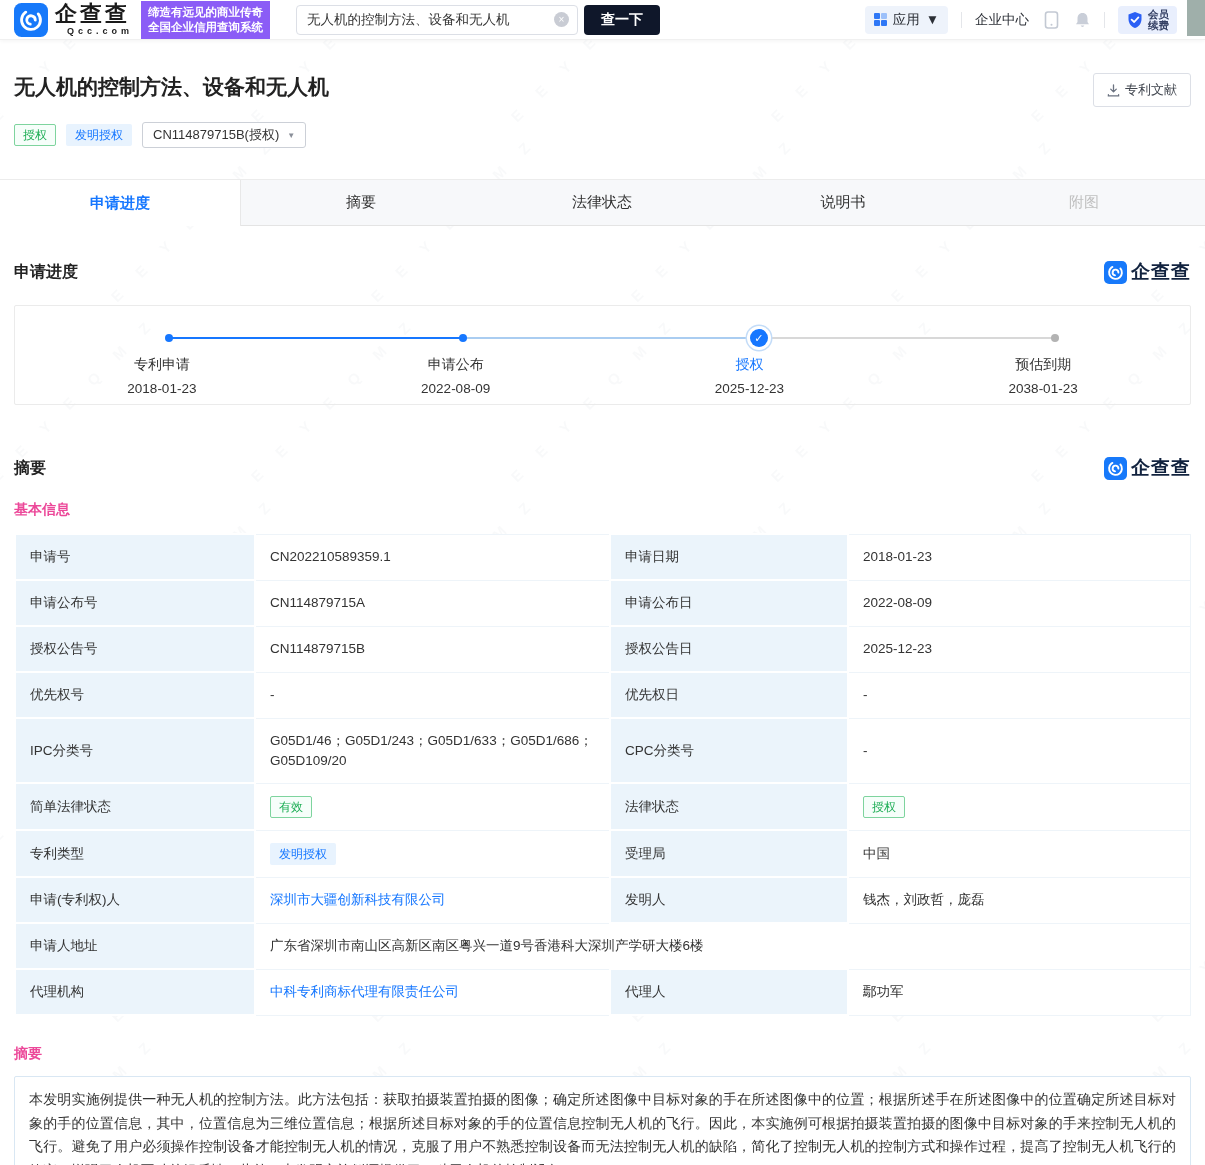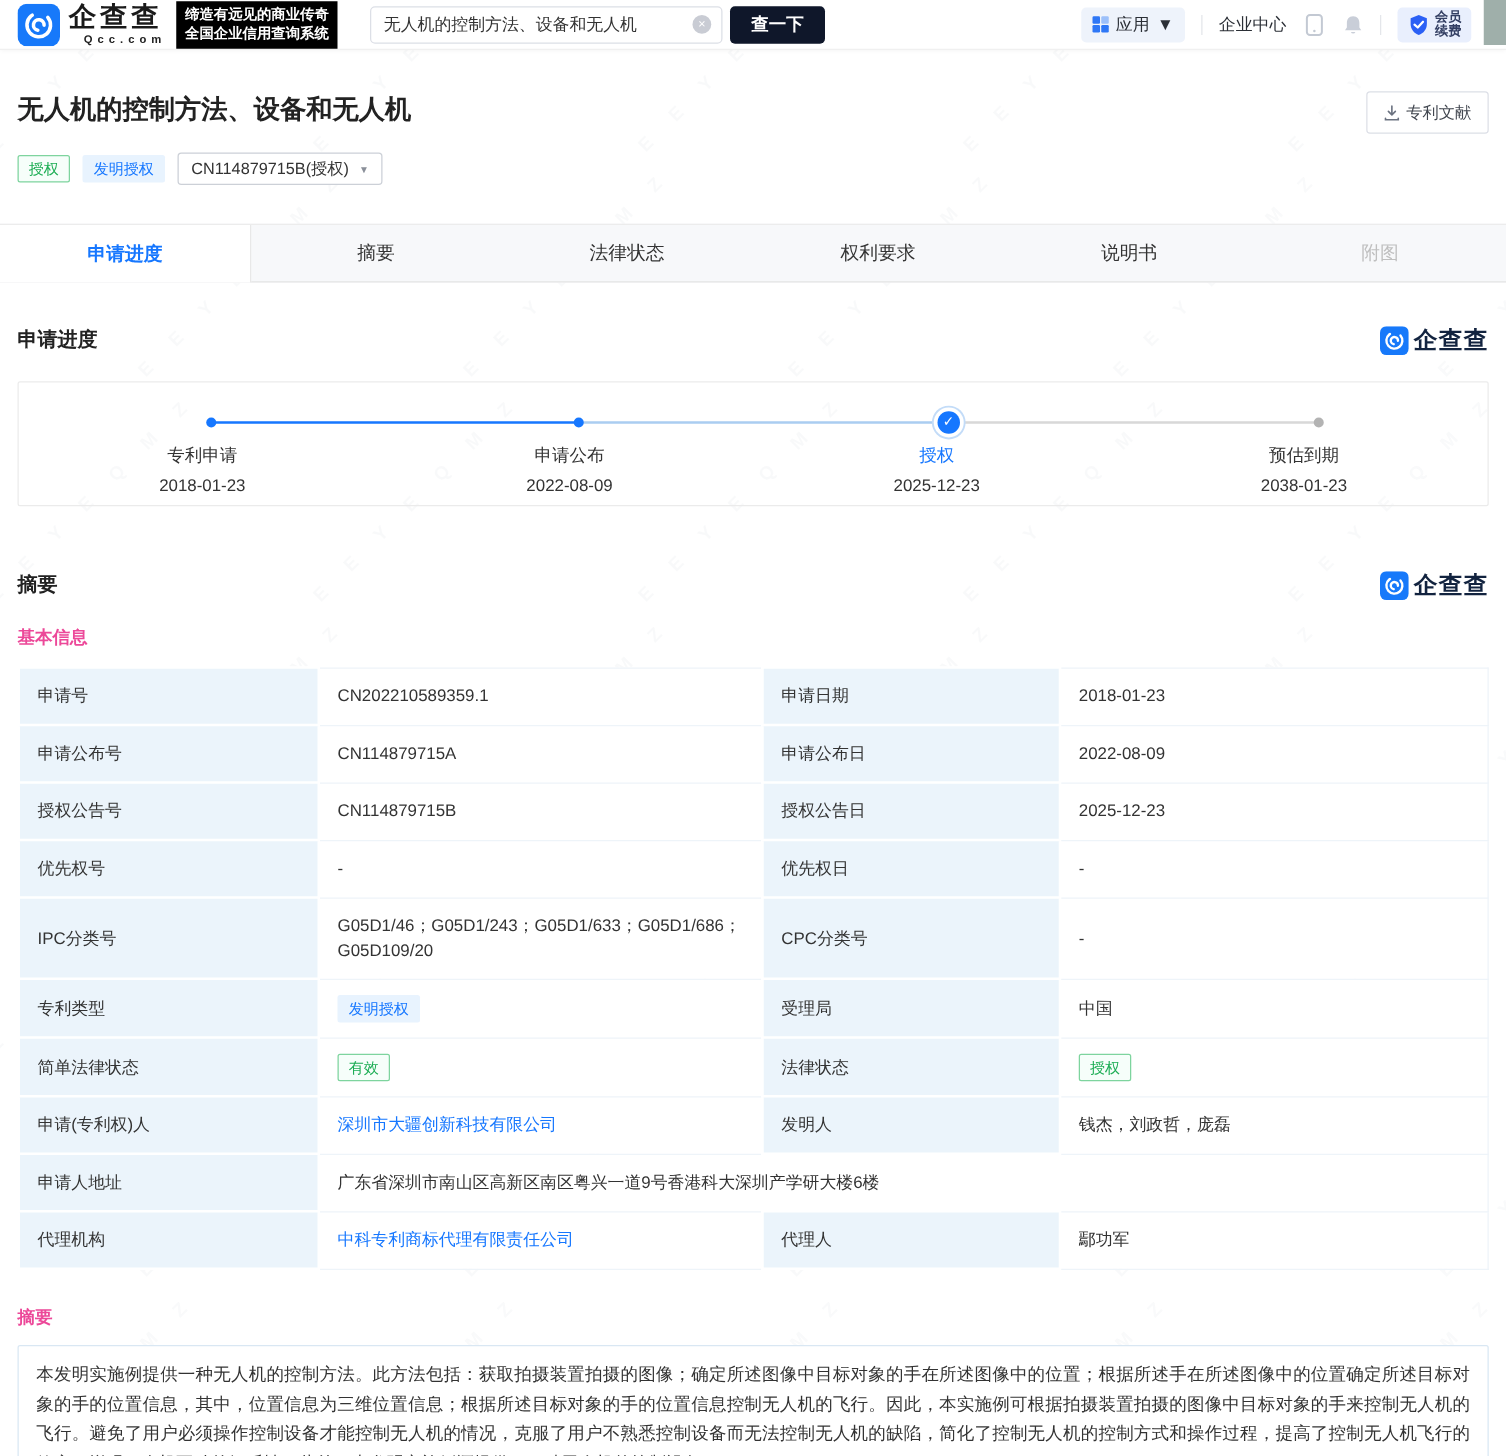--- a/index.html
+++ b/index.html
@@ -13,21 +13,21 @@
         transform:rotate(-45deg); white-space:nowrap; font-weight:bold; }
 
   
   .header { height:40px; display:flex; align-items:center; padding:0 14px; background:#fff;
     border-bottom:1px solid #f0f0f0; box-shadow:0 1px 4px rgba(0,0,0,.05); position:relative; z-index:10; }
   .logo-wrap { display:flex; align-items:center; gap:7px; }
   .logo-badge { width:34px; height:34px; flex:0 0 auto; }
   .brand-col { display:flex; flex-direction:column; line-height:1; }
   .brand-cn { font-size:22px; font-weight:bold; color:#1a1a1a; letter-spacing:3px; }
   .brand-en { font-size:9px; font-weight:bold; color:#222; letter-spacing:4px; margin-top:2px;padding-left:12px; }
-  .slogan { background:#000000; color:#fff; font-size:11.5px; line-height:15px; padding:4px 7px;
+  .slogan { background:#8b5cf6; color:#fff; font-size:11.5px; line-height:15px; padding:4px 7px;
     margin-left:8px; font-weight:bold; white-space:nowrap; }
   .search-wrap { display:flex; align-items:center; margin-left:26px; }
   .search-box { width:282px; height:30px; border:1px solid #dcdfe6; border-radius:4px; display:flex;
     align-items:center; padding:0 8px 0 10px; }
   .search-box input { border:none; outline:none; flex:1; font-size:13.5px; color:#333;
     font-family:inherit; background:transparent; }
   .clear-icon { width:15px; height:15px; border-radius:50%; background:#c9ccd4; color:#fff;
     font-size:10px; line-height:15px; text-align:center; cursor:pointer; flex:0 0 auto; }
   .search-btn { margin-left:6px; height:30px; padding:0 17px; background:#0f172a; color:#fff;
     border:none; border-radius:4px; font-size:14px; font-weight:bold; cursor:pointer; font-family:inherit; }
@@ -233,21 +233,20 @@
       <span>CN114879715B(授权)</span>
       <span class="caret">▼</span>
     </div>
   </div>
 </div>
 
 <div class="tabbar">
   <div class="tab active">申请进度</div>
   <div class="tab">摘要</div>
   <div class="tab">法律状态</div>
-  <div class="tab">权利要求</div>
   <div class="tab">说明书</div>
   <div class="tab disabled">附图</div>
 </div>
 
 <div class="page-body">
 
   <div class="sect-head">
     <span class="sect-title">申请进度</span>
     <div class="sect-brand">
       <svg class="logo-badge" viewBox="0 0 36 36">
@@ -333,32 +332,32 @@
           <td class="lbl"><span>优先权日</span></td>
           <td class="val"><span>-</span></td>
         </tr>
         <tr>
           <td class="lbl"><span>IPC分类号</span></td>
           <td class="val brk"><span>G05D1/46；G05D1/243；G05D1/633；G05D1/686；G05D109/20</span></td>
           <td class="lbl"><span>CPC分类号</span></td>
           <td class="val"><span>-</span></td>
         </tr>
         <tr>
+          <td class="lbl"><span>简单法律状态</span></td>
+          <td class="val"><span class="tag-green">有效</span></td>
+          <td class="lbl"><span>法律状态</span></td>
+          <td class="val"><span class="tag-green">授权</span></td>
+        </tr>
+        <tr>
           <td class="lbl"><span>专利类型</span></td>
           <td class="val"><span class="tag-blue">发明授权</span></td>
           <td class="lbl"><span>受理局</span></td>
           <td class="val"><span>中国</span></td>
         </tr>
         <tr>
-          <td class="lbl"><span>简单法律状态</span></td>
-          <td class="val"><span class="tag-green">有效</span></td>
-          <td class="lbl"><span>法律状态</span></td>
-          <td class="val"><span class="tag-green">授权</span></td>
-        </tr>
-        <tr>
           <td class="lbl"><span>申请(专利权)人</span></td>
           <td class="val"><a class="cell-link">深圳市大疆创新科技有限公司</a></td>
           <td class="lbl"><span>发明人</span></td>
           <td class="val"><span>钱杰，刘政哲，庞磊</span></td>
         </tr>
         <tr>
           <td class="lbl"><span>申请人地址</span></td>
           <td class="val" colspan="3"><span>广东省深圳市南山区高新区南区粤兴一道9号香港科大深圳产学研大楼6楼</span></td>
         </tr>
         <tr>

